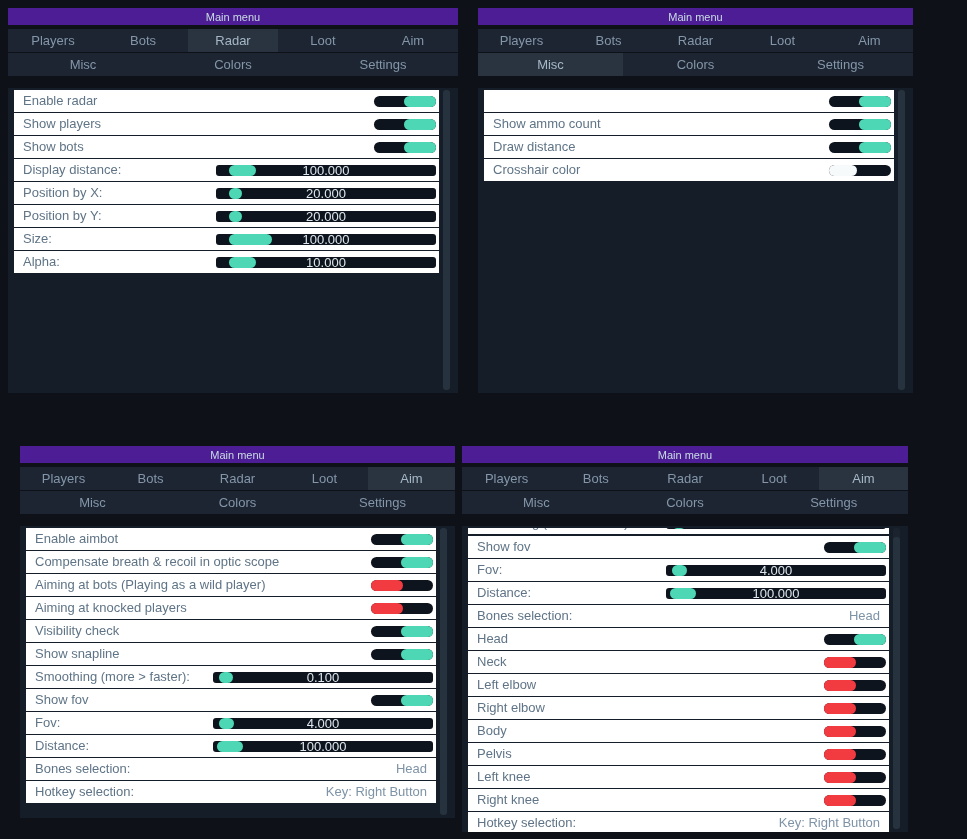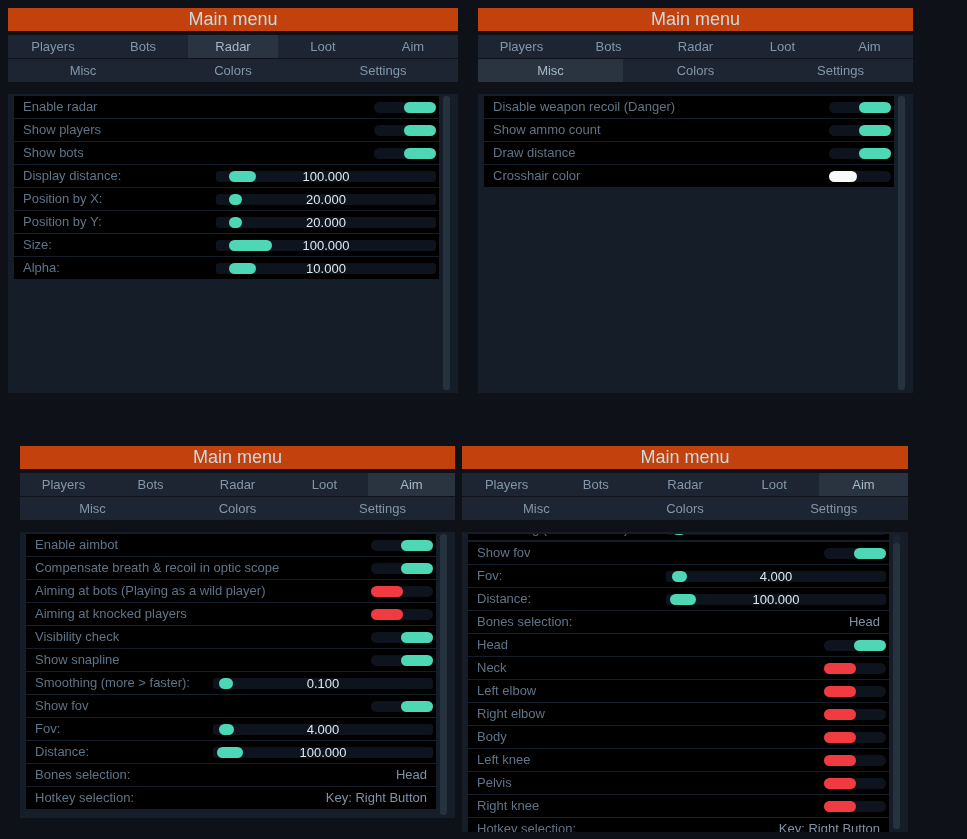--- a/index.html
+++ b/index.html
@@ -8,38 +8,38 @@
     background:#0e1218;
     font-family:"Liberation Sans", sans-serif;
   }
   .panel{position:absolute;display:flex;flex-direction:column;}
   .panel.p1{left:8px;  top:8px;  width:450px;height:385px;}
   .panel.p2{left:478px;top:8px;  width:435px;height:385px;}
   .panel.p3{left:20px; top:446px;width:435px;height:372px;}
   .panel.p4{left:462px;top:446px;width:446px;height:386px;}
 
   .titlebar{
-    height:23px;background:#c2410c;color:#c9dce3;font-size:18px;
+    height:17px;background:#4c1d95;color:#c9dce3;font-size:11px;
     display:flex;align-items:center;justify-content:center;
     margin-bottom:4px;flex:0 0 auto;
   }
   .tabrow{display:flex;height:23px;flex:0 0 auto;}
   .tabrow1{margin-bottom:1px;}
   .tabrow2{margin-bottom:12px;}
   .tab{
     flex:1;background:#1c2531;color:#8496a9;font-size:13px;
     display:flex;align-items:center;justify-content:center;
     white-space:nowrap;cursor:default;
   }
   .tab.selected{background:#2a3440;color:#a6b7c6;}
 
   .content{flex:1;background:#151d28;position:relative;padding-top:2px;overflow:hidden;}
   .rows{margin:0 19px 0 6px;}
   .row{
-    height:22px;margin-bottom:1px;background:#000000;position:relative;
+    height:22px;margin-bottom:1px;background:#ffffff;position:relative;
     color:#5f7486;font-size:13px;
   }
   .row.sub{margin-left:0;}
   .row .label{position:absolute;left:9px;top:0;line-height:22px;white-space:nowrap;}
   .rightval{position:absolute;right:9px;top:0;line-height:22px;color:#7e93a6;white-space:nowrap;}
 
   .toggle{
     position:absolute;right:3px;top:6px;width:62px;height:11px;
     background:#0e141d;border-radius:6px;
   }
@@ -154,21 +154,20 @@
         <div class="tab">Aim</div>
       </div>
       <div class="tabrow tabrow2">
         <div class="tab selected">Misc</div>
         <div class="tab">Colors</div>
         <div class="tab">Settings</div>
       </div>
       <div class="content">
         <div class="rows">
           <div class="row">
-            <div class="label">Disable weapon recoil (Danger)</div>
             <div class="toggle">
               <div class="knob on"></div>
             </div>
           </div>
           <div class="row">
             <div class="label">Show ammo count</div>
             <div class="toggle">
               <div class="knob on"></div>
             </div>
           </div>
@@ -356,27 +355,27 @@
               <div class="knob off"></div>
             </div>
           </div>
           <div class="row sub">
             <div class="label">Body</div>
             <div class="toggle">
               <div class="knob off"></div>
             </div>
           </div>
           <div class="row sub">
+            <div class="label">Pelvis</div>
+            <div class="toggle">
+              <div class="knob off"></div>
+            </div>
+          </div>
+          <div class="row sub">
             <div class="label">Left knee</div>
-            <div class="toggle">
-              <div class="knob off"></div>
-            </div>
-          </div>
-          <div class="row sub">
-            <div class="label">Pelvis</div>
             <div class="toggle">
               <div class="knob off"></div>
             </div>
           </div>
           <div class="row sub">
             <div class="label">Right knee</div>
             <div class="toggle">
               <div class="knob off"></div>
             </div>
           </div>

